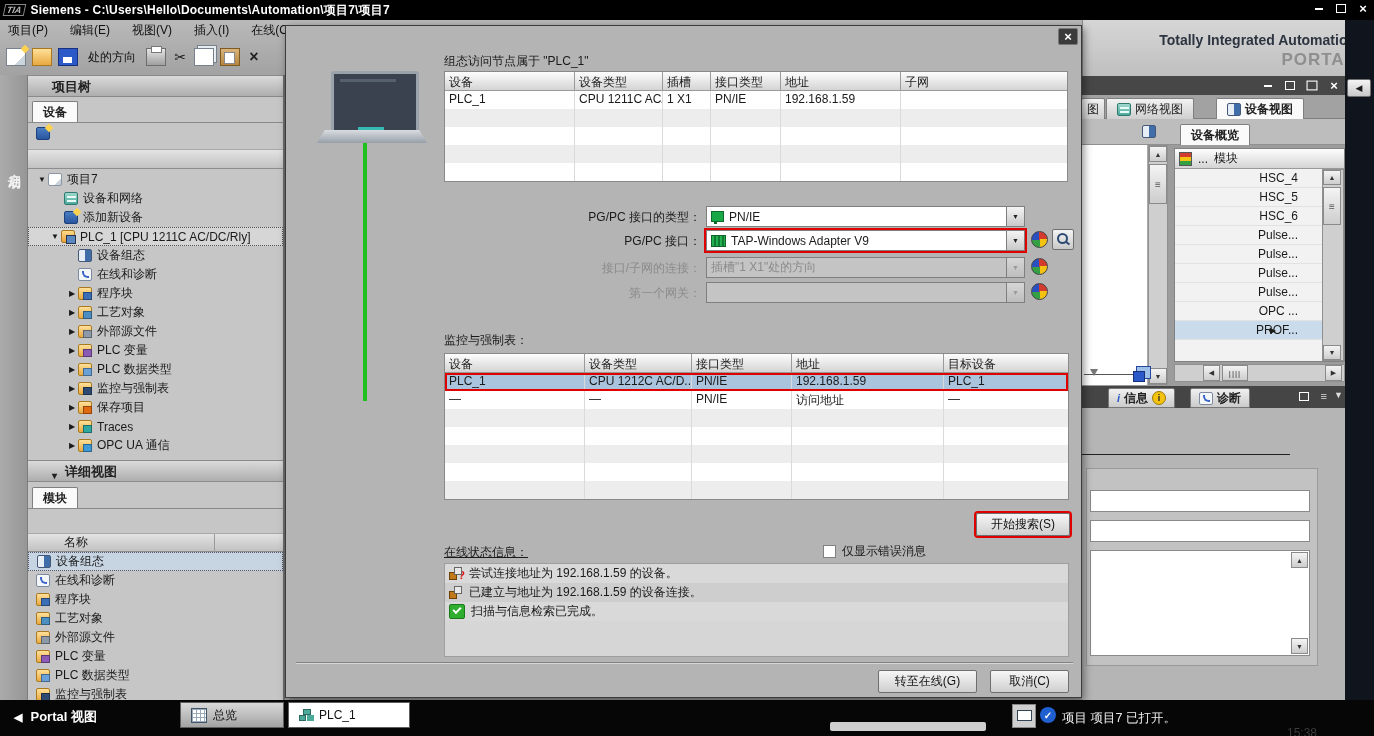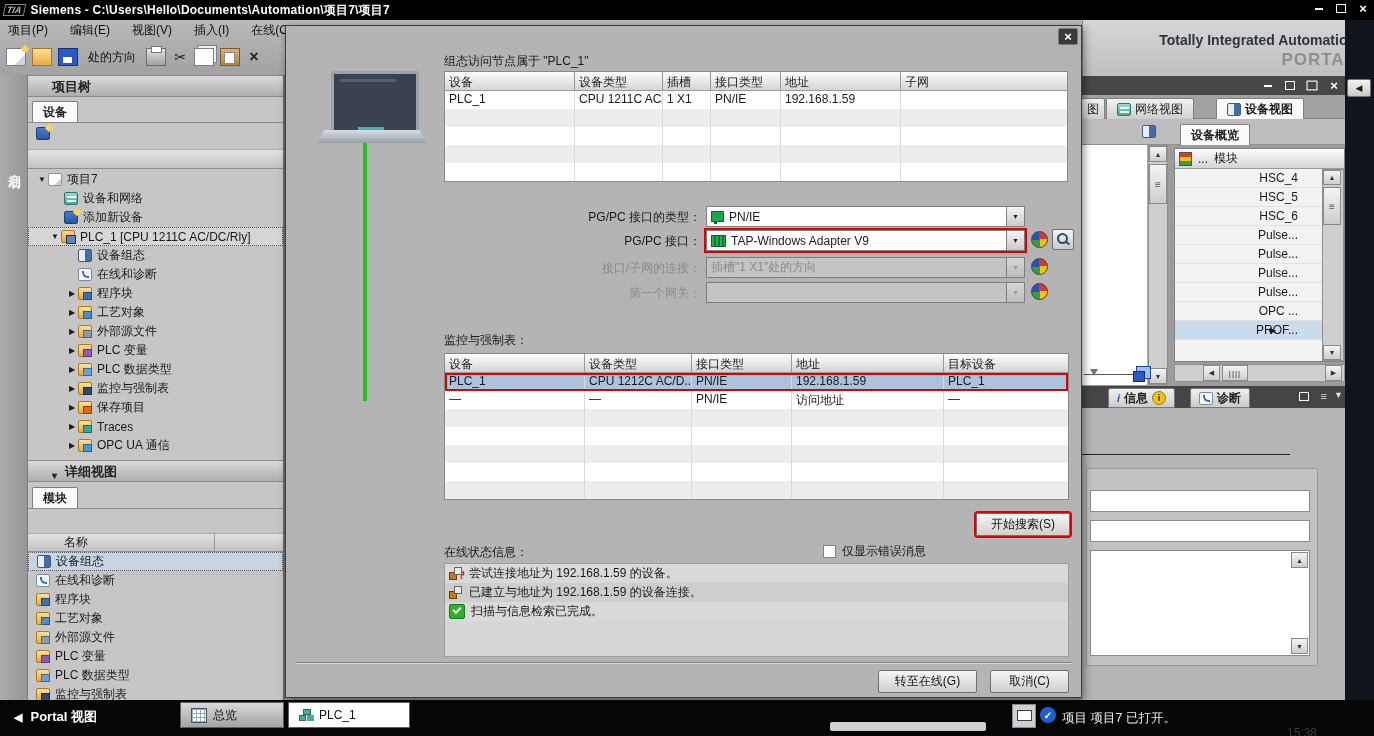--- a/index.html
+++ b/index.html
@@ -673,21 +673,21 @@
         <span class="gc" style="width:100px;"></span>
         <span class="gc" style="width:152px;"></span>
         <span class="gc" style="width:124px;border-right:none;"></span>
       </div>
   </div>
 
   <div class="btn red" style="left:690px;top:487px;width:92px;height:21px;">
     <span>开始搜索(S)</span>
   </div>
 
-  <span class="dlabel" style="left:158px;top:518px;text-align:left;">在线状态信息：</span>
+  <span class="dlabel" style="left:158px;top:518px;text-align:left;text-decoration:underline;">在线状态信息：</span>
   <div style="position:absolute;left:537px;top:517px;display:flex;align-items:center;gap:6px;">
     <span class="cb"></span>
     <span style="font-size:12px;">仅显示错误消息</span>
   </div>
 
   <div style="position:absolute;left:158px;top:537px;width:623px;height:92px;background:#d6d6d6;border:1px solid #9e9e9e;">
     <div class="msgrow" style="background:#d9d9d9;">
       <span class="micon m-plug">
           <span class="qmark">?</span>
         </span>

